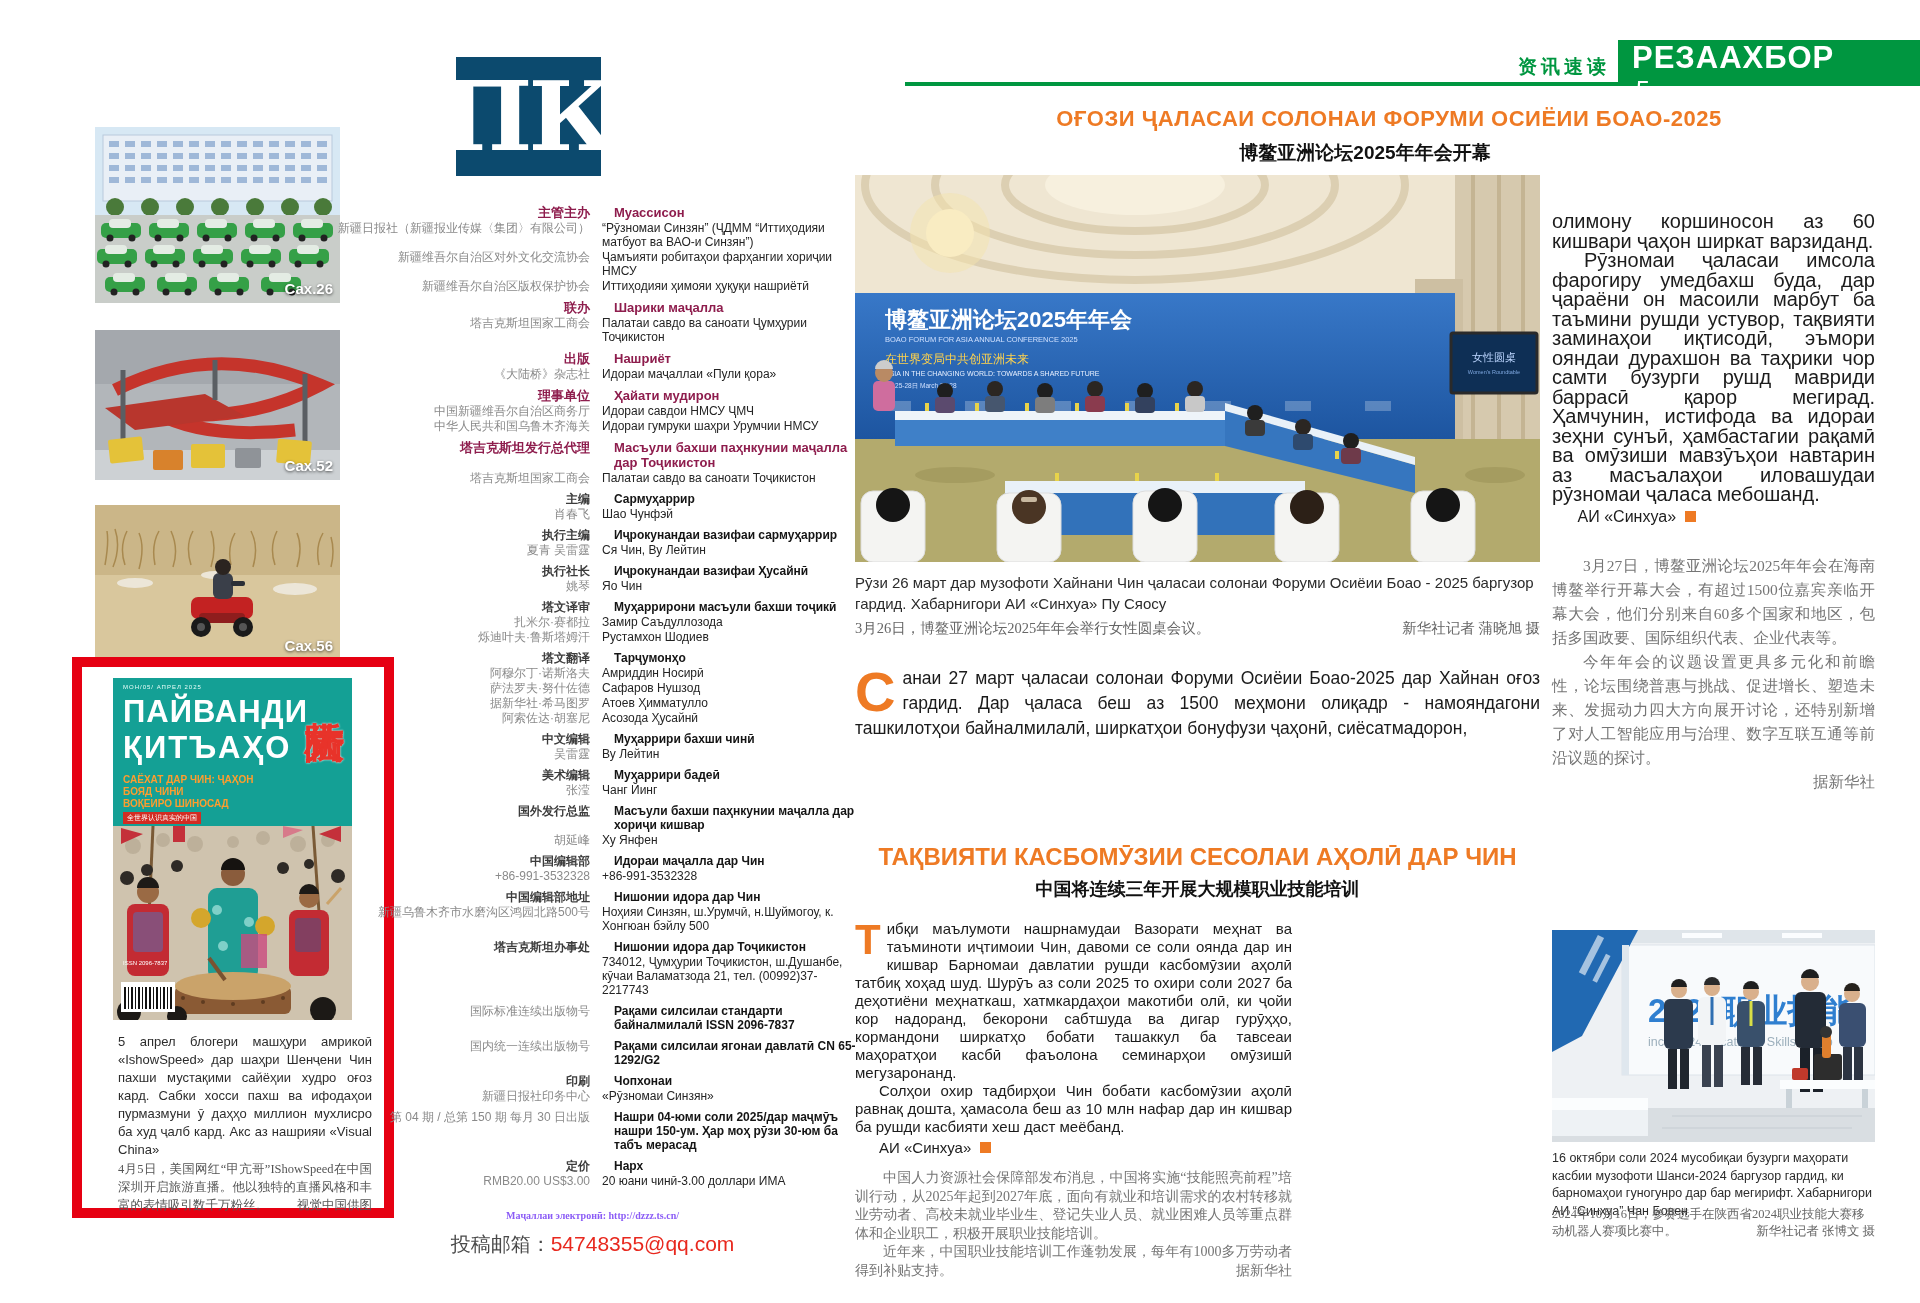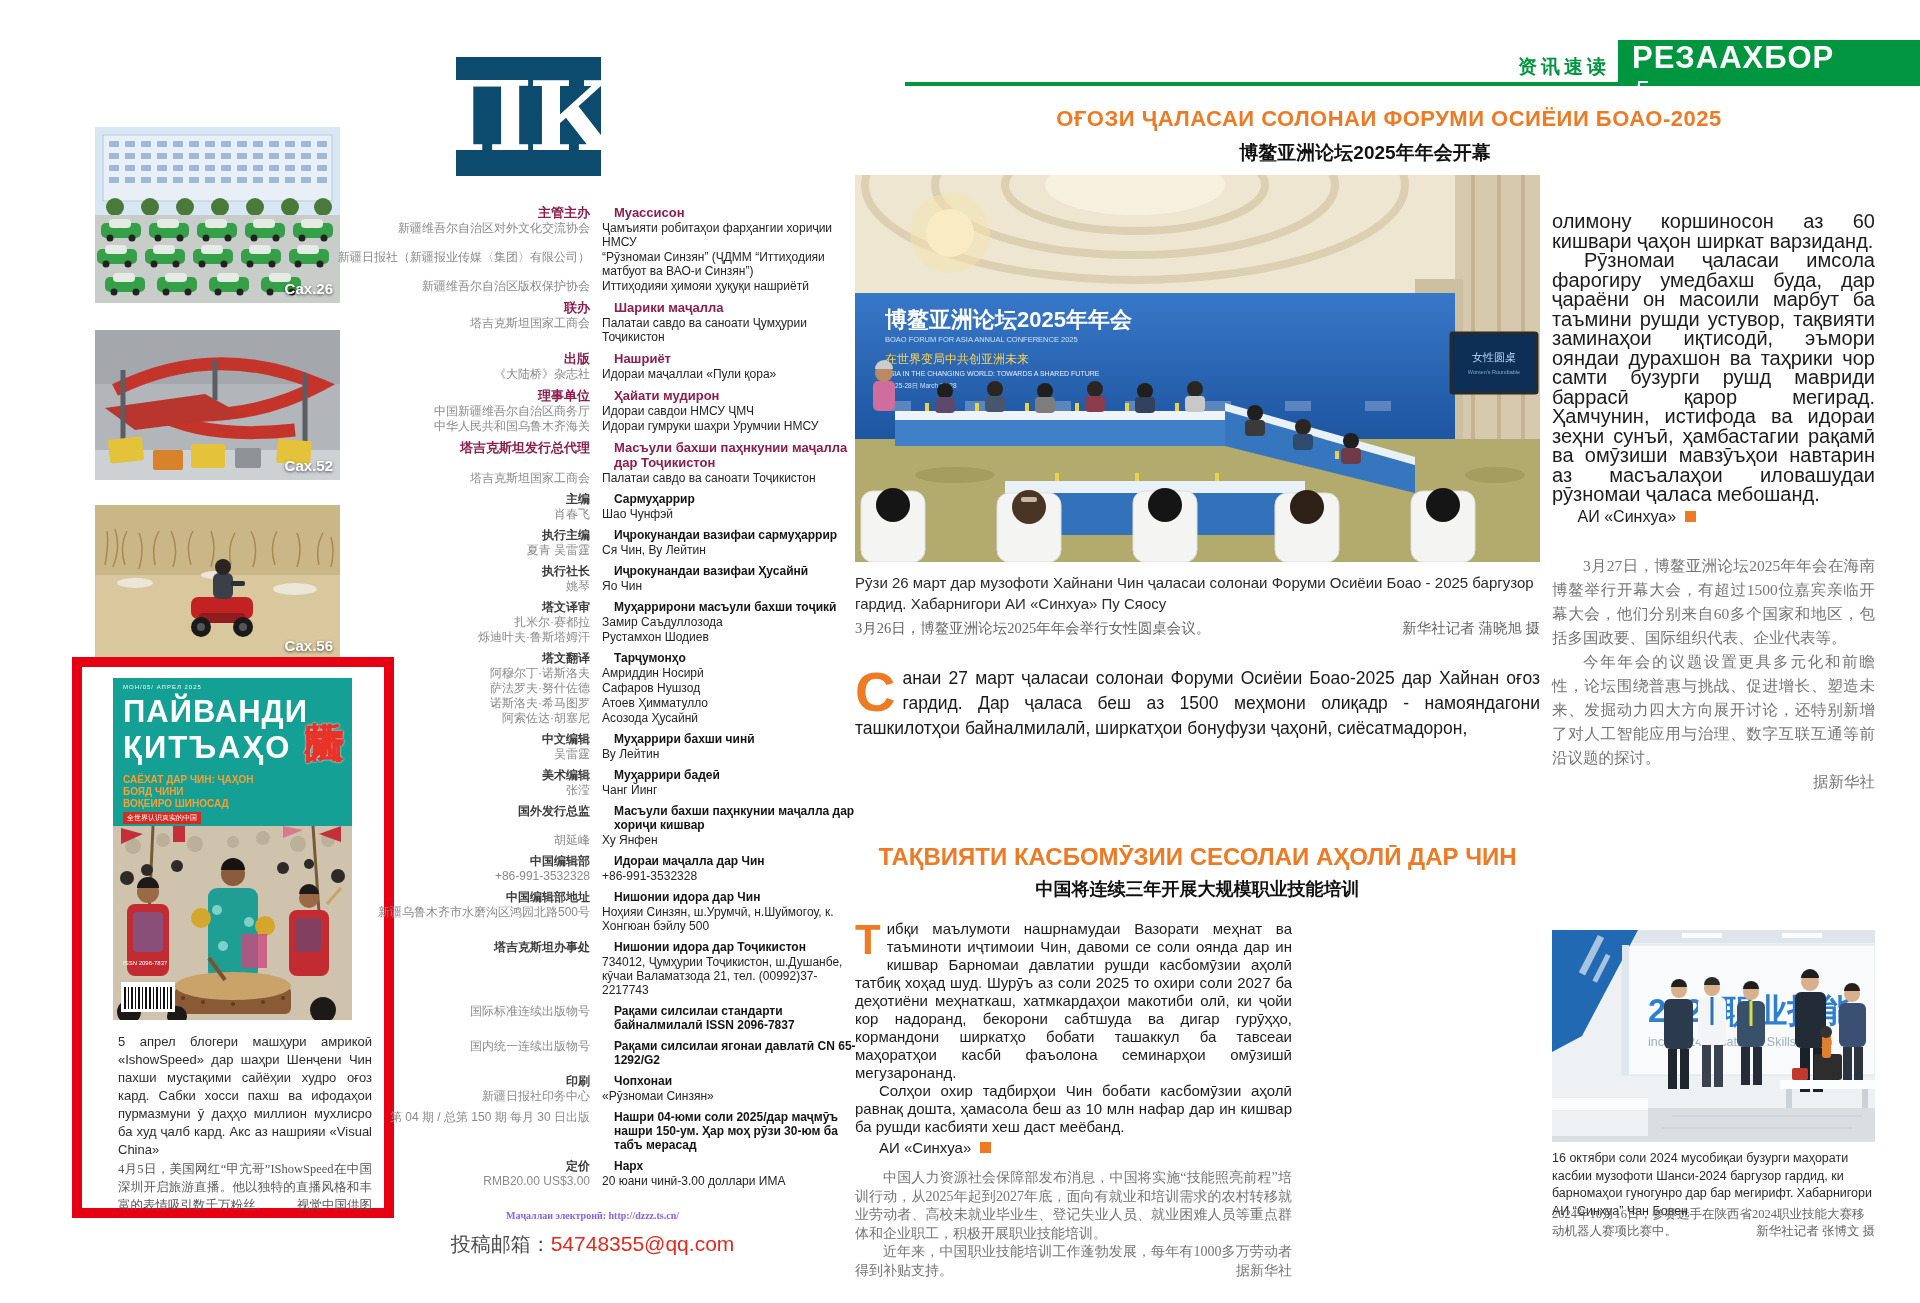--- a/index.html
+++ b/index.html
@@ -371,26 +371,26 @@
   </div>
 
   <div class="logo">ПҚ</div>
   <div class="mast">
     <div>
         <div class="mrow sec">
           <div class="mcn">主管主办</div>
           <div class="mtj">Муассисон</div>
         </div>
         <div class="mrow val">
+          <div class="mcn">新疆日报社（新疆报业传媒〈集团〉有限公司）</div>
+          <div class="mtj">“Рӯзномаи Синзян” (ҶДММ “Иттиҳодияи матбуот ва ВАО-и Синзян”)</div>
+        </div>
+        <div class="mrow val">
           <div class="mcn">新疆维吾尔自治区对外文化交流协会</div>
           <div class="mtj">Ҷамъияти робитаҳои фарҳангии хориҷии НМСУ</div>
-        </div>
-        <div class="mrow val">
-          <div class="mcn">新疆日报社（新疆报业传媒〈集团〉有限公司）</div>
-          <div class="mtj">“Рӯзномаи Синзян” (ҶДММ “Иттиҳодияи матбуот ва ВАО-и Синзян”)</div>
         </div>
         <div class="mrow val">
           <div class="mcn">新疆维吾尔自治区版权保护协会</div>
           <div class="mtj">Иттиҳодияи ҳимояи ҳуқуқи нашриётӣ</div>
         </div>
         <div class="mrow sec">
           <div class="mcn">联办</div>
           <div class="mtj">Шарики маҷалла</div>
         </div>
         <div class="mrow val">
@@ -467,21 +467,21 @@
         </div>
         <div class="mrow val">
           <div class="mcn">阿穆尔丁·诺斯洛夫</div>
           <div class="mtj">Амриддин Носирӣ</div>
         </div>
         <div class="mrow val">
           <div class="mcn">萨法罗夫·努什佐德</div>
           <div class="mtj">Сафаров Нушзод</div>
         </div>
         <div class="mrow val">
-          <div class="mcn">诺斯洛夫·希马图罗</div>
+          <div class="mcn">据新华社·希马图罗</div>
           <div class="mtj">Атоев Ҳимматулло</div>
         </div>
         <div class="mrow val">
           <div class="mcn">阿索佐达·胡塞尼</div>
           <div class="mtj">Асозода Ҳусайнӣ</div>
         </div>
         <div class="mrow staff">
           <div class="mcn">中文编辑</div>
           <div class="mtj">Муҳаррири бахши чинӣ</div>
         </div>

